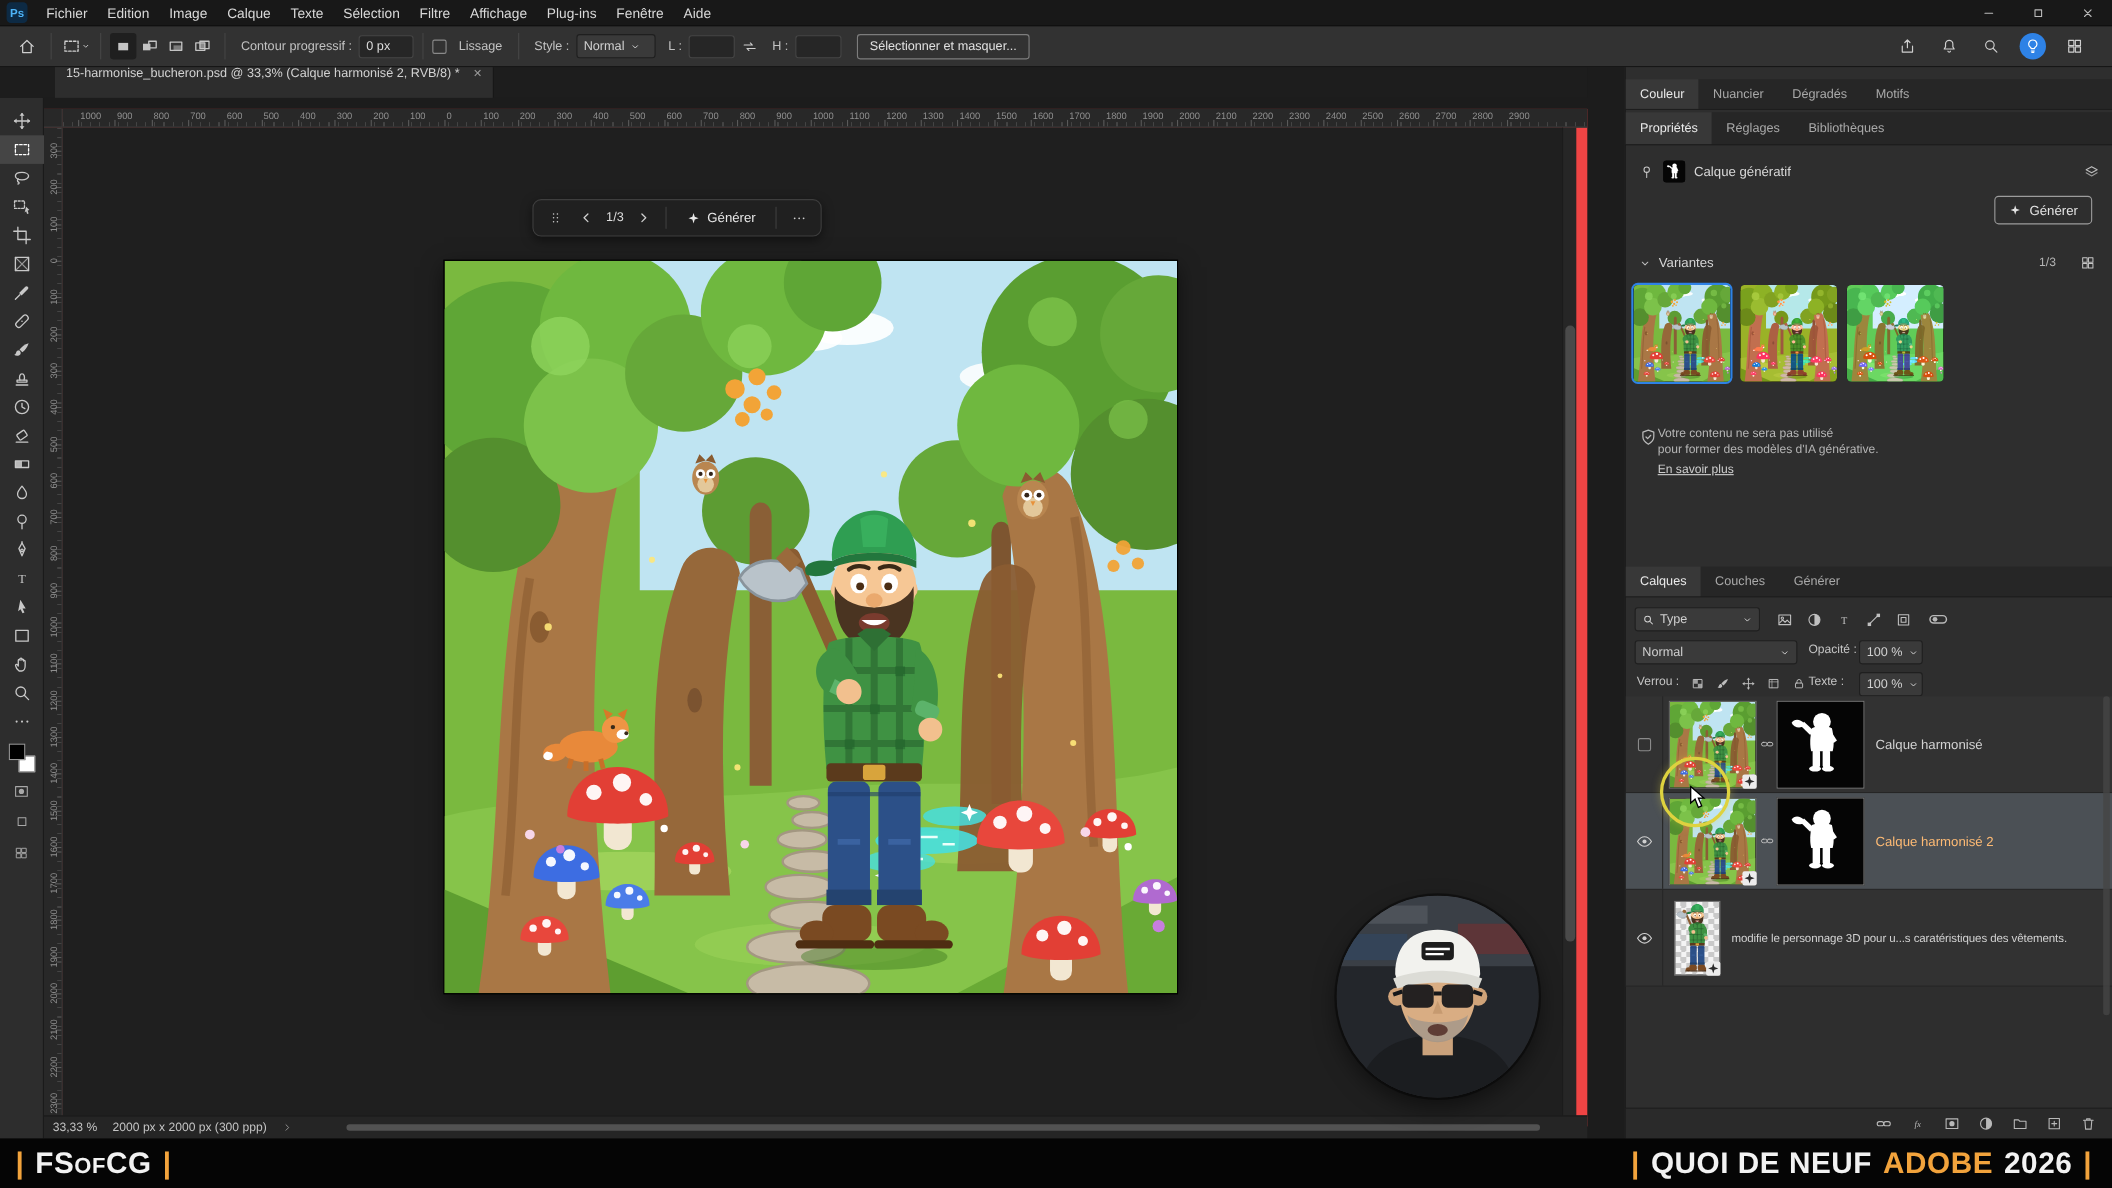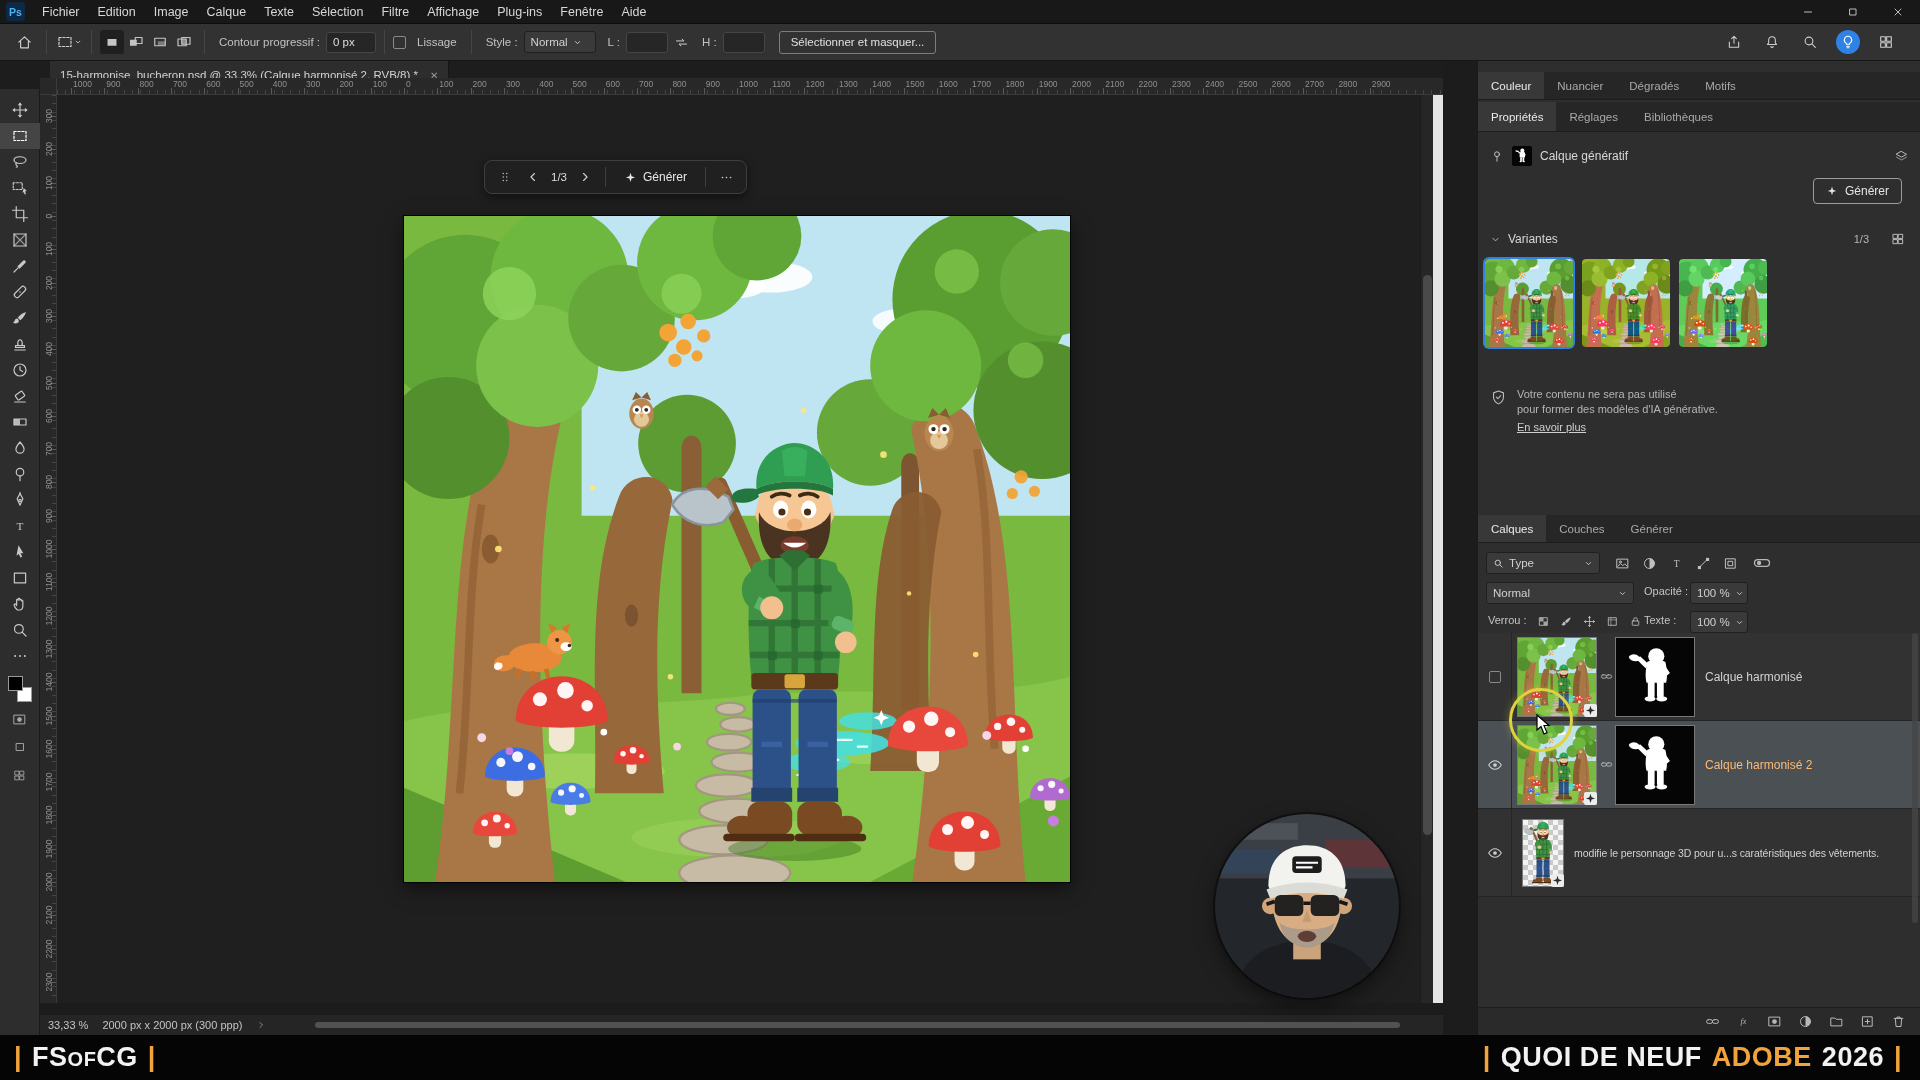--- a/index.html
+++ b/index.html
@@ -23,32 +23,32 @@
 .optlabel{font-size:11.5px;color:#c2c2c2;margin:0 6px;white-space:nowrap}
 .inputbox{background:#262626;border:1px solid #454545;border-radius:3px;height:21px;padding:0 6px;font-size:11.5px;color:#ddd;display:flex;align-items:center}
 .combo{display:flex;align-items:center;gap:5px;background:#3a3a3a;border:1px solid #1f1f1f;border-radius:3px;padding:0 6px;height:22px;font-size:11.5px;color:#d0d0d0;white-space:nowrap}
 .checkbox{width:13px;height:13px;border:1px solid #8a8a8a;border-radius:2px;margin-right:5px;flex:none}
 #selmask-btn{height:23px;border:1px solid #7d7d7d;border-radius:3px;padding:0 11px;display:flex;align-items:center;font-size:11.5px;color:#e0e0e0;margin-left:14px;white-space:nowrap}
 #opt-right{margin-left:auto;display:flex;align-items:center;gap:14px;padding-right:12px}
 .optic{width:24px;height:24px;display:flex;align-items:center;justify-content:center;color:#cfcfcf;border-radius:50%}
 .optic.accent{background:var(--accent,#2e82e6);color:#fff}
 
 #tabbar{position:absolute;left:0;top:61px;width:1443px;height:28px;background:#1d1d1d;display:flex;align-items:flex-end}
-#doctab{margin-left:50px;height:28px;background:#2d2d2d;display:flex;align-items:center;padding:0 10px;font-size:11.5px;color:#d2d2d2;border-right:1px solid #161616}
+#doctab{margin-left:50px;height:28px;background:#2d2d2d;display:flex;padding:0 10px;font-size:11.5px;color:#d2d2d2;border-right:1px solid #161616}
 #doctab .close{margin-left:12px;color:#9a9a9a;font-size:10px}
 
 #toolstrip{position:absolute;left:0;top:89px;width:40px;height:946px;background:#2d2d2d;border-right:1px solid #1a1a1a;display:flex;flex-direction:column;align-items:center;padding-top:8px}
 .tool{width:40px;height:26px;display:flex;align-items:center;justify-content:center;color:#c8c8c8}
 .tool.active{background:#454545;color:#fff}
 #swatches{position:relative;width:26px;height:28px;margin-top:6px;flex:none}
 #fgswatch{position:absolute;left:1px;top:1px;width:15px;height:15px;background:#000;border:1px solid #9a9a9a;z-index:2}
 #bgswatch{position:absolute;right:1px;bottom:1px;width:15px;height:15px;background:#fff;border:1px solid #9a9a9a}
 .smalltool{width:40px;height:24px;display:flex;align-items:center;justify-content:center;color:#a8a8a8;margin-top:4px}
 
-#workspace{position:absolute;left:40px;top:78px;width:1403px;height:925px;background:#e5e5e5}
+#workspace{position:absolute;left:40px;top:99px;width:1403px;height:925px;background:#ef4444}
 #ruler-corner{position:absolute;left:0;top:0;width:17px;height:17px;background:#282828;border-right:1px solid #3a3a3a;border-bottom:1px solid #3a3a3a}
 #ruler-top{position:absolute;left:17px;top:0;width:1386px;height:17px;background:#282828;border-bottom:1px solid #3a3a3a;overflow:hidden}
 #ruler-left{position:absolute;left:0;top:17px;width:17px;height:908px;background:#282828;border-right:1px solid #3a3a3a;overflow:hidden}
 .htick{position:absolute;bottom:0;width:1px;height:6px;background:#5a5a5a}
 .hlab{position:absolute;top:1px;font-size:8.5px;color:#8f8f8f}
 .vtick{position:absolute;right:0;height:1px;width:6px;background:#5a5a5a}
 .vlab{position:absolute;left:0;width:17px;height:16px;display:flex;align-items:center;justify-content:center;font-size:8.5px;color:#8f8f8f;transform:rotate(-90deg)}
 .minor-h{position:absolute;bottom:0;left:0;right:0;height:4px;background:repeating-linear-gradient(90deg,rgba(255,255,255,.13) 0 1px,transparent 1px 8.33px)}
 .minor-v{position:absolute;right:0;top:0;bottom:0;width:4px;background:repeating-linear-gradient(180deg,rgba(255,255,255,.13) 0 1px,transparent 1px 8.33px)}
 #viewport{position:absolute;left:17px;top:17px;width:1363px;height:908px;background:#1f1f1f;overflow:hidden}
@@ -85,21 +85,21 @@
 #gen-row .right{margin-left:auto;color:#bdbdbd}
 #gen-btn{position:absolute;top:117px;right:18px;height:26px;border:1px solid #9c9c9c;border-radius:4px;display:flex;align-items:center;gap:7px;padding:0 12px;font-size:12px;color:#e4e4e4}
 #variants-head{position:absolute;left:0;top:166px;width:443px;height:24px;display:flex;align-items:center;padding:0 12px;gap:7px}
 #variants-head .lbl{font-size:12px;color:#d6d6d6}
 #variants-head .count{position:absolute;right:52px;font-size:11px;color:#b5b5b5}
 #variants-head .gridb{position:absolute;right:16px;color:#c5c5c5}
 #variants{position:absolute;left:7px;top:198px;display:flex;gap:9px}
 .variant{width:88px;height:88px;border-radius:4px;overflow:hidden;position:relative;background:#000}
 .variant.selected{box-shadow:0 0 0 2px var(--accent,#2e82e6)}
 .variant svg{width:100%;height:100%;display:block}
-#privacy{position:absolute;left:12px;top:326px;width:420px;display:flex;gap:10px}
+#privacy{position:absolute;left:12px;top:326px;width:420px;display:flex;}
 #privacy .shieldwrap{color:#b9b9b9;margin-top:2px}
 #privacy .l{font-size:11px;color:#b5b5b5;line-height:15px}
 #privacy a{font-size:11px;color:#cfcfcf;text-decoration:underline;display:inline-block;margin-top:4px}
 #layers-tabs{top:454px;height:28px}
 #filter-row{position:absolute;left:0;top:488px;width:443px;height:28px;display:flex;align-items:center;padding:0 8px}
 #type-combo{width:114px;height:22px}
 #filter-icons{display:flex;gap:3px;margin-left:10px}
 .filtbtn{width:24px;height:22px;display:flex;align-items:center;justify-content:center;color:#c0c0c0}
 #filter-toggle{margin-left:10px;color:#b8b8b8}
 #blend-row{position:absolute;left:0;top:520px;width:443px;height:26px}

